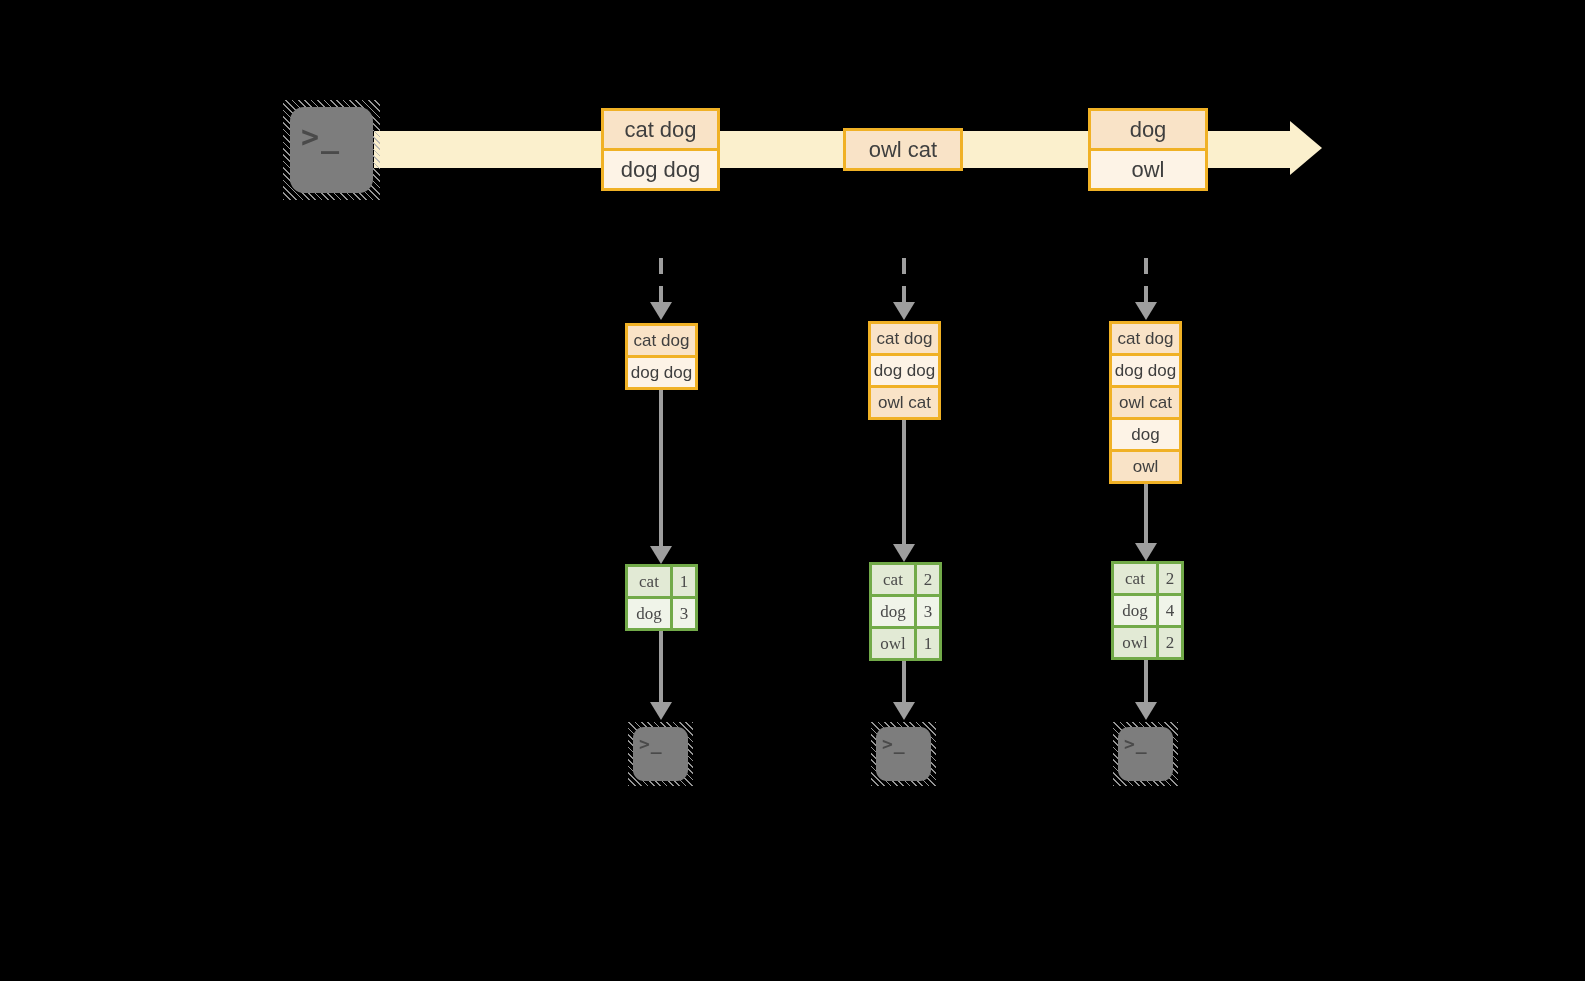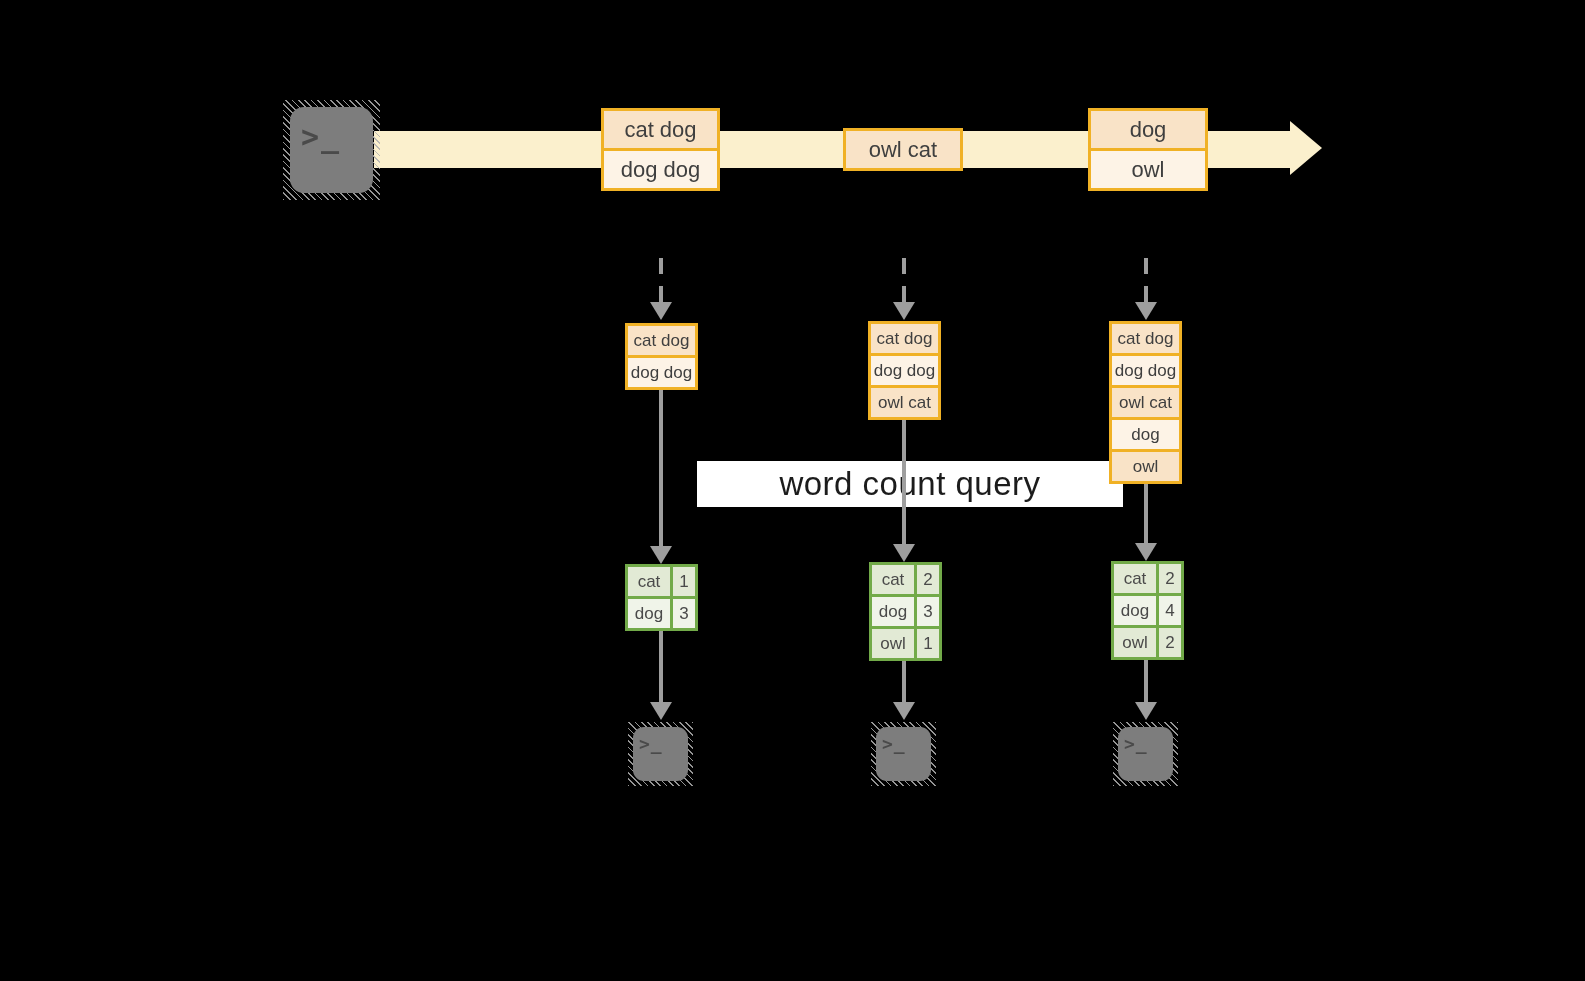--- a/index.html
+++ b/index.html
@@ -29,21 +29,21 @@
               font-size:17px;color:#3f3f3f;border-top:3px solid #f0b125;}
   .stack .row:first-child{border-top:none;}
   .stack .row:nth-child(odd){background:#f9e3c7;}
   .stack .row:nth-child(even){background:#fdf3e6;}
   .st-1{left:625px;top:323px;}
   .st-2{left:868px;top:321px;}
   .st-3{left:1109px;top:321px;}
 
   
   .gtable{position:absolute;width:73px;border:3px solid #72aa49;box-sizing:border-box;z-index:3;}
-  .gtable .row{display:flex;height:29px;border-top:3px solid #72aa49;}
+  .gtable .row{display:flex;height:29px;border-top:3px solid #72aa49;font-family:Liberation Serif, serif;}
   .gtable .row:first-child{border-top:none;}
   .gtable .cell{display:flex;align-items:center;justify-content:center;
                 font-size:17px;color:#4a4a4a;}
   .gtable .word{width:42px;border-right:3px solid #72aa49;box-sizing:content-box;}
   .gtable .num{flex:1;}
   .gtable .row:nth-child(odd) .cell{background:#e2ead5;}
   .gtable .row:nth-child(even) .cell{background:#f0f4e9;}
   .gt-1{left:625px;top:564px;}
   .gt-2{left:869px;top:562px;}
   .gt-3{left:1111px;top:561px;}
@@ -100,21 +100,20 @@
     <div class="row">owl</div>
   </div>
 
   <div class="vdash" style="left:659px;top:258px;height:44px;"></div>
   <div class="vhead" style="left:650px;top:302px;"></div>
   <div class="vdash" style="left:902px;top:258px;height:44px;"></div>
   <div class="vhead" style="left:893px;top:302px;"></div>
   <div class="vdash" style="left:1144px;top:258px;height:44px;"></div>
   <div class="vhead" style="left:1135px;top:302px;"></div>
 
-  <div class="banner">word count query</div>
 
   <div class="stack st-1">
     <div class="row">cat dog</div>
     <div class="row">dog dog</div>
   </div>
   <div class="stack st-2">
     <div class="row">cat dog</div>
     <div class="row">dog dog</div>
     <div class="row">owl cat</div>
   </div>

